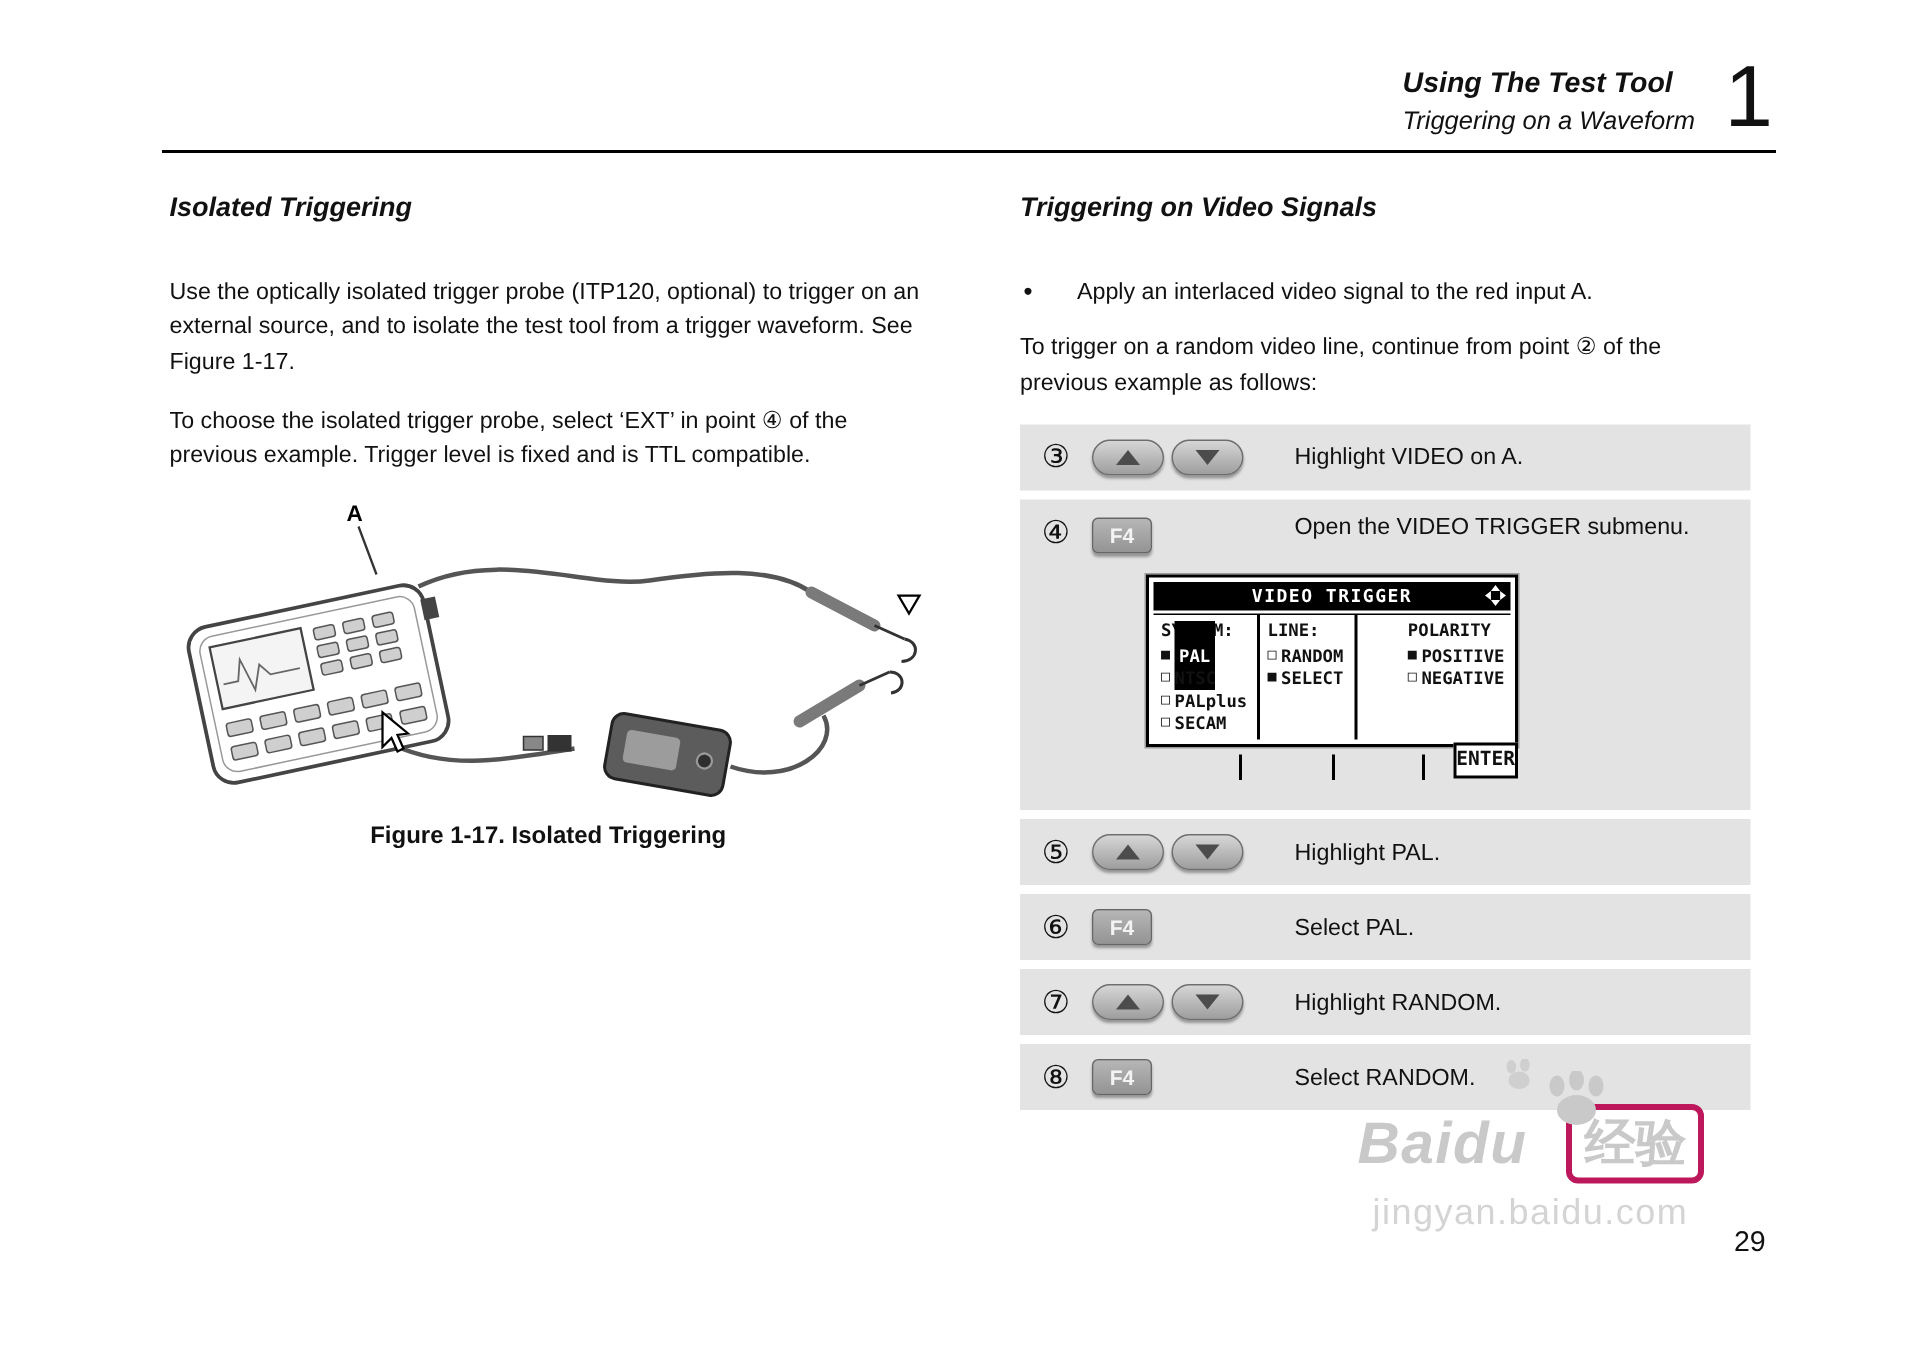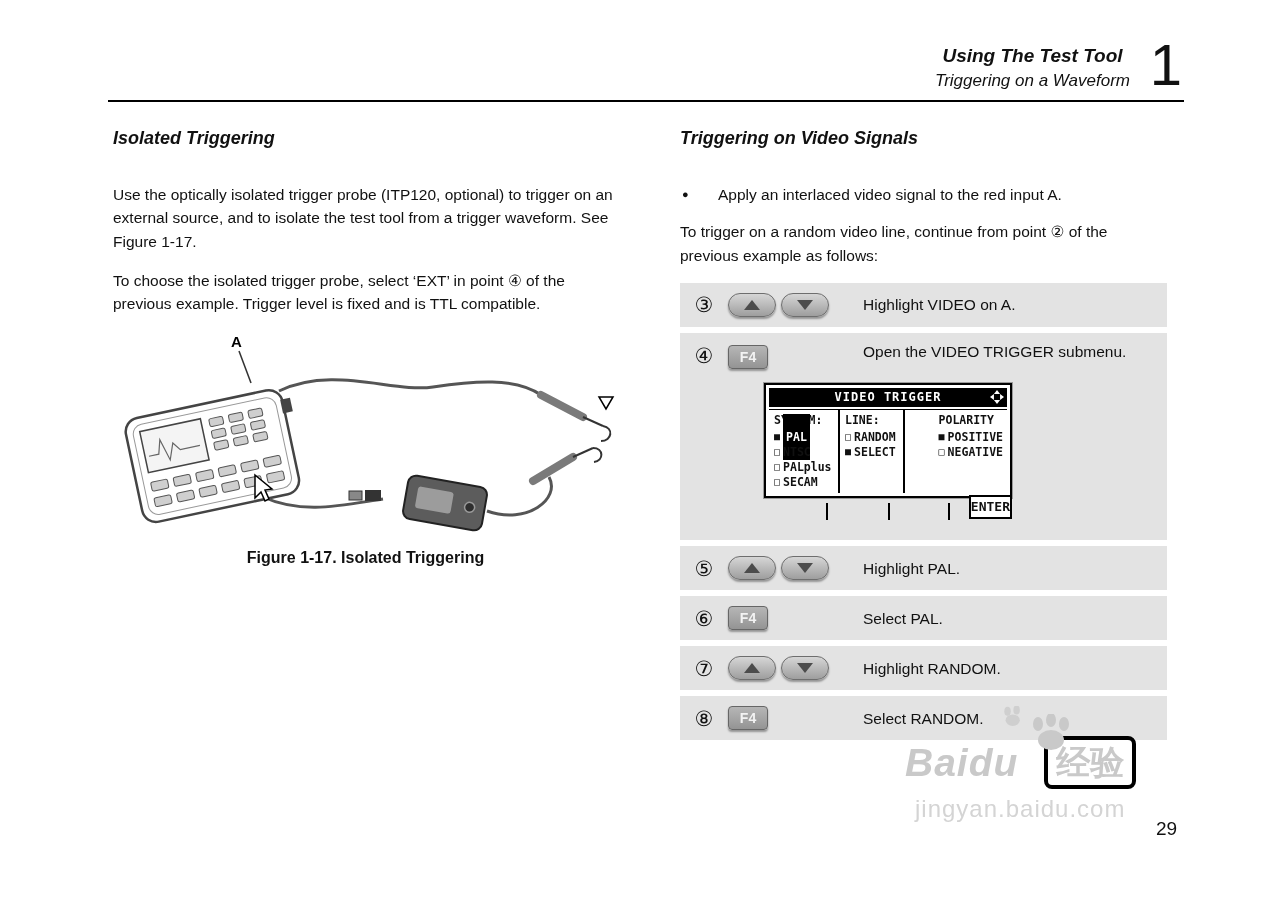--- a/index.html
+++ b/index.html
@@ -3,21 +3,21 @@
 <meta charset="utf-8">
 <style>
   * { margin:0; padding:0; box-sizing:border-box; }
   html,body { background:#888; }
   .page {
     position:relative; width:1280px; height:902px; background:#ffffff;
     font-family:"Liberation Sans", sans-serif; color:#111; margin:0 auto; overflow:hidden;
   }
 
   
-  .header-titles { position:absolute; top:44px; right:150px; text-align:center; }
+  .header-titles { position:absolute; top:44px; right:150px; text-align:left; }
   .header-title-main { font-size:19px; font-weight:bold; font-style:italic; line-height:1.3; }
   .header-title-sub  { font-size:17px; font-style:italic; line-height:1.4; }
   .chapter-num { position:absolute; top:36px; right:98px; font-size:58px; font-weight:400; line-height:1; }
   .rule { position:absolute; top:100px; left:108px; right:96px; border-top:2px solid #000; }
 
   
   .col { position:absolute; top:128px; }
   .col-left  { left:113px; width:505px; }
   .col-right { left:680px; width:487px; }
   .section-heading { font-size:18px; font-weight:bold; font-style:italic; margin-bottom:34px; }
@@ -83,21 +83,21 @@
   .t1 { left:25%; } .t2 { left:50%; } .t3 { left:74%; }
   .enter-box { position:absolute; right:0; top:-3px; border:2px solid #000; background:#fff;
                padding:2px 0 3px; font-size:13px; }
 
   
   .watermark { position:absolute; left:905px; top:736px; width:300px; color:#c9c9c9; user-select:none; }
   .wm-row { position:relative; display:flex; align-items:center; }
   .wm-baidu { font-size:39px; font-weight:bold; letter-spacing:1px; line-height:1;font-style:italic; }
   .wm-paw { position:absolute; left:124px; top:-22px; }
   .wm-paw-small { position:absolute; left:96px; top:-30px; }
-  .wm-badge { margin-left:26px; border:4px solid #000000; border-radius:8px; padding:2px 8px;
+  .wm-badge { margin-left:26px; border:4px solid #be185d; border-radius:8px; padding:2px 8px;
               font-size:34px; font-weight:bold; line-height:1.2; }
   .wm-url { margin-top:6px; margin-left:10px; font-size:24px; letter-spacing:1px; color:#d4d4d4; }
   .page-num { position:absolute; left:1156px; top:818px; font-size:19px; color:#111; }
 </style>
 </head>
 <body>
 
 <div class="page">
 
   <div class="header-titles">

